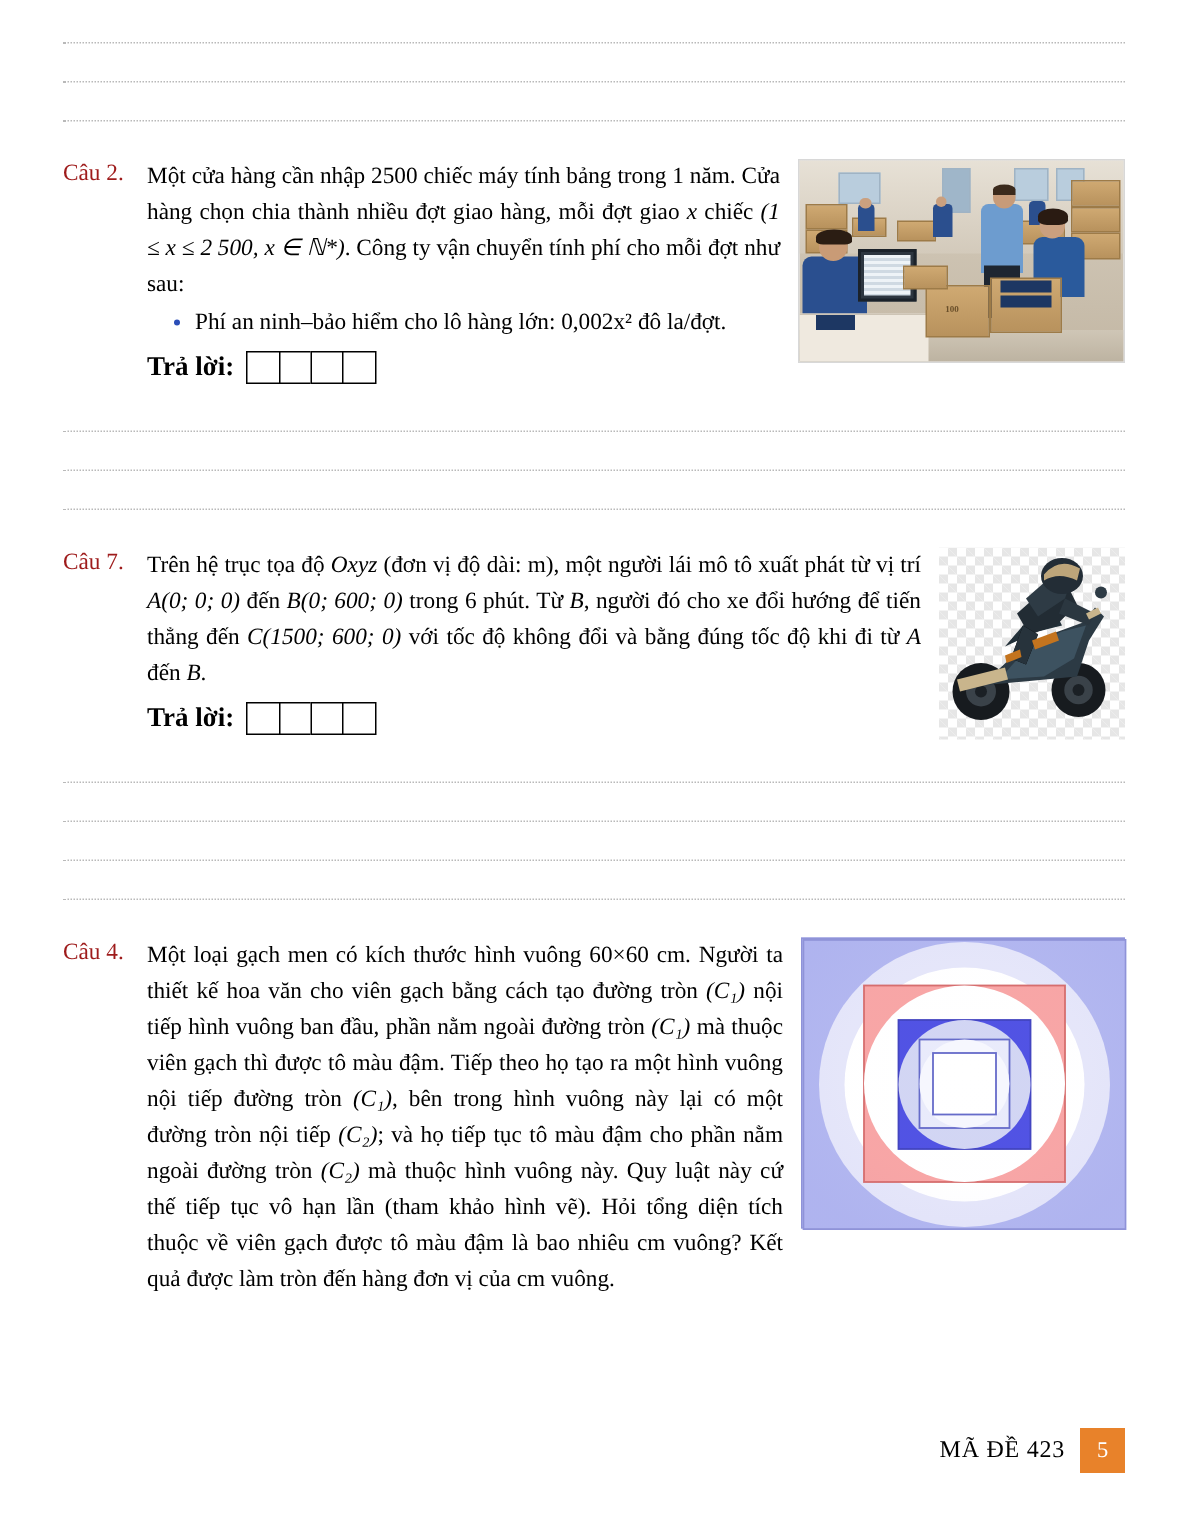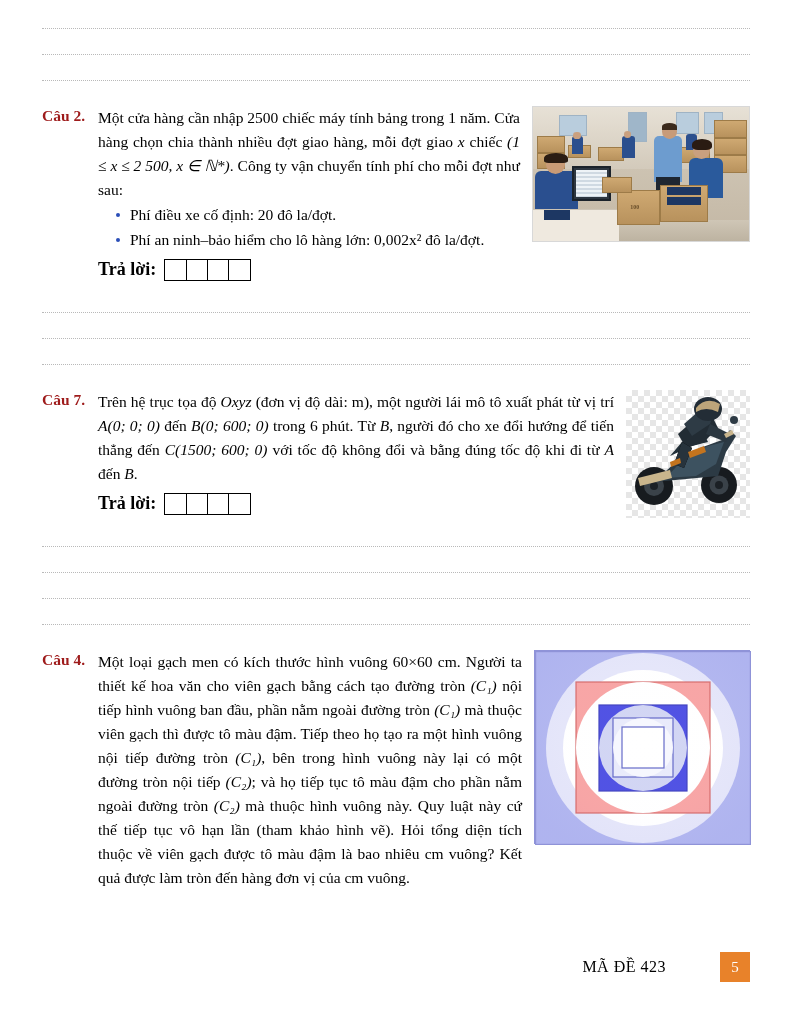--- a/index.html
+++ b/index.html
@@ -28,21 +28,21 @@
     margin: 0 0 25px 0;
   }
 
   
   .question {
     display: flex;
     align-items: flex-start;
   }
   .q-label {
     color: #9e1b1b;
-    font-weight: bold;
+    font-weight: normal;
     font-size: 15.5px;
     white-space: nowrap;
     padding-top: 1px;
     flex: 0 0 auto;
     width: 56px;
   }
   .q-body {
     flex: 1 1 auto;
     font-size: 15.5px;
     line-height: 1.55;
@@ -158,21 +158,20 @@
     border: 1px solid #8f93d8;
   }
 
   
   .footer {
     position: absolute;
     right: 42px;
     bottom: 42px;
     display: flex;
     align-items: center;
-    gap: 44px;
   }
   .footer-text {
     font-size: 16px;
     letter-spacing: 0.5px;
     margin-right: 10px;
   }
   .page-badge {
     width: 30px; height: 30px;
     background: #e8822a;
     color: #fff;
@@ -247,23 +246,20 @@
           <div style="position:absolute;left:62%;top:67%;width:16%;height:6%;background:#1d3763;"></div>
           <div style="position:absolute;left:5%;top:77%;width:12%;height:7%;background:#1d3763;"></div>
         </div>
       </div>
 
       <p>
         <span>Một cửa hàng cần nhập 2500 chiếc máy tính bảng trong 1 năm. Cửa hàng chọn chia thành nhiều đợt giao hàng, mỗi đợt giao </span><span class="math">x</span><span> chiếc </span><span class="math">(1 ≤ x ≤ 2 500, x ∈ ℕ*)</span><span>. Công ty vận chuyển tính phí cho mỗi đợt như sau:</span>
       </p>
 
       <ul class="bullets">
-        <li>
-          <span>Phí điều xe cố định: 20 đô la/đợt.</span>
-        </li>
         <li>
           <span>Phí an ninh–bảo hiểm cho lô hàng lớn: 0,002x² đô la/đợt.</span>
         </li>
       </ul>
 
 
       <div class="answer-row">
         <span class="answer-label">Trả lời:</span>
         <span class="answer-boxes">
           <span class="answer-box"></span>

